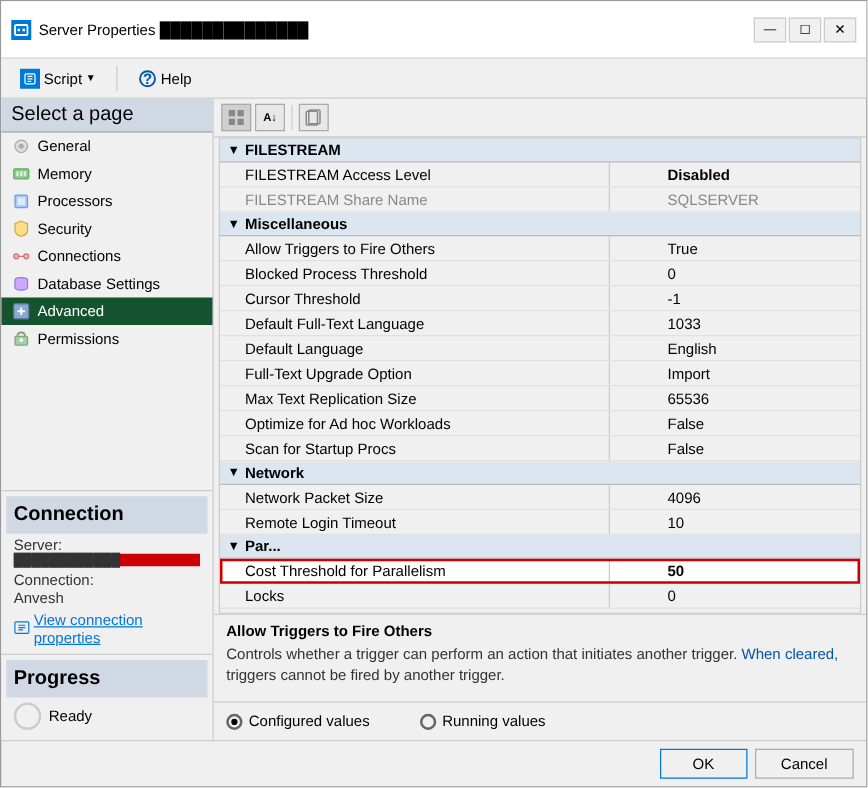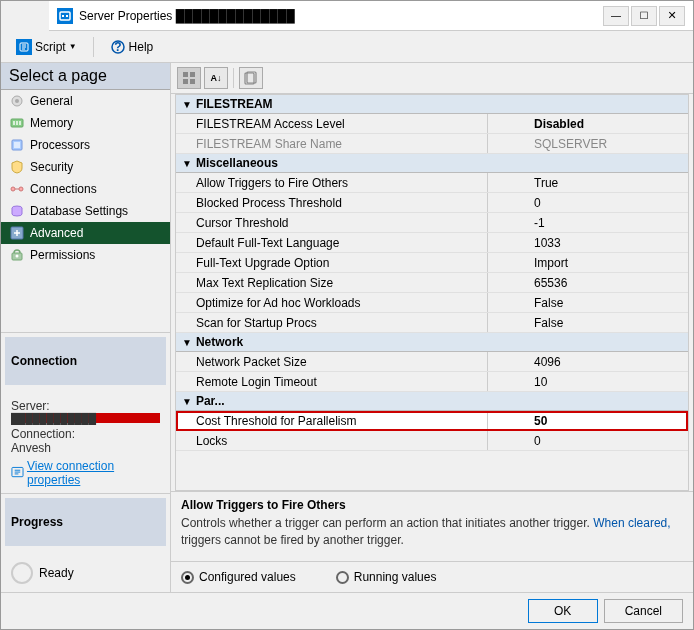--- a/index.html
+++ b/index.html
@@ -14,22 +14,21 @@
       flex-direction: column;
     }
     
     .title-bar {
       background: #fff;
       display: flex;
       align-items: center;
       padding: 6px 8px;
       border-bottom: 1px solid #ccc;
       gap: 6px;
-      height: 30px;
-      margin-left: 48px;
+      height: 46px;
     }
     .title-bar-icon {
       width: 16px; height: 16px;
       background: #0078d7;
       display: flex; align-items: center; justify-content: center;
       font-size: 10px; color: white;
     }
     .title-bar-text { flex: 1; font-size: 12px; }
     .title-bar-controls { display: flex; gap: 2px; }
     .title-btn {
@@ -102,24 +101,24 @@
       display: flex; align-items: center; justify-content: center;
     }
     
     .connection-section {
       margin-top: auto;
       border-top: 1px solid #ccc;
       padding: 4px;
     }
     .section-header-left {
       background: #d0d8e4;
-      padding: 17px 6px;
+      padding: 6px 6px;
       font-weight: bold;
-      font-size: 12px;
-      margin-bottom: 12px;
+      font-size: 16px;
+      margin-bottom: 0;
     }
     .conn-detail { padding: 2px 6px; font-size: 11px; }
     .conn-detail span { display: block; color: #333; }
     .conn-redacted { background: #c00; color: #c00; font-size: 10px; display: inline-block; min-width: 80px; height: 10px; }
     .view-link { color: #0078d7; text-decoration: underline; cursor: pointer; padding: 2px 6px; display: flex; align-items: center; gap: 3px; font-size: 11px; }
     
     .progress-section { padding: 4px; border-top: 1px solid #ccc; }
     .progress-row { display: flex; align-items: center; gap: 6px; padding: 4px 6px; }
     .progress-spinner {
       width: 22px; height: 22px;
@@ -459,20 +458,24 @@
         </div>
         <div class="prop-row">
           <div class="prop-name">Cursor Threshold</div>
           <div class="prop-value">-1</div>
         </div>
         <div class="prop-row">
           <div class="prop-name">Default Full-Text Language</div>
           <div class="prop-value">1033</div>
         </div>
         <div class="prop-row">
+          <div class="prop-name">Default Language</div>
+          <div class="prop-value">English</div>
+        </div>
+        <div class="prop-row">
           <div class="prop-name">Full-Text Upgrade Option</div>
           <div class="prop-value">Import</div>
         </div>
         <div class="prop-row">
           <div class="prop-name">Max Text Replication Size</div>
           <div class="prop-value">65536</div>
         </div>
         <div class="prop-row">
           <div class="prop-name">Optimize for Ad hoc Workloads</div>
           <div class="prop-value">False</div>

